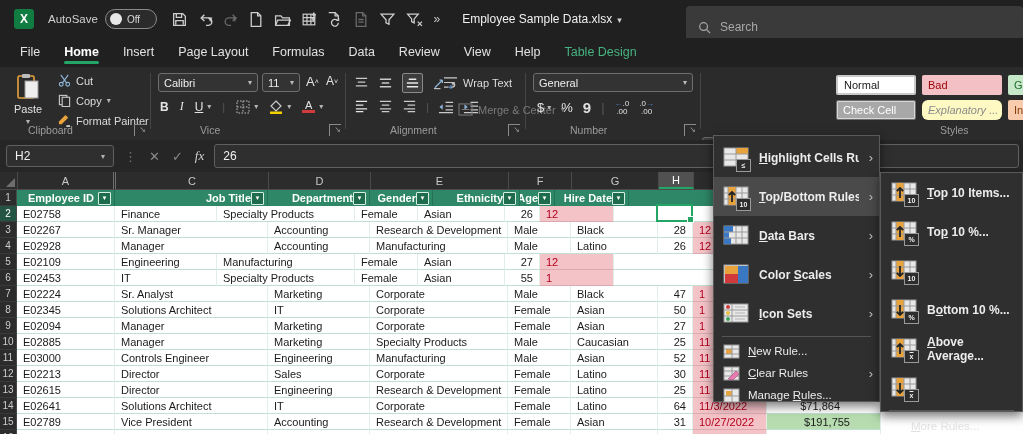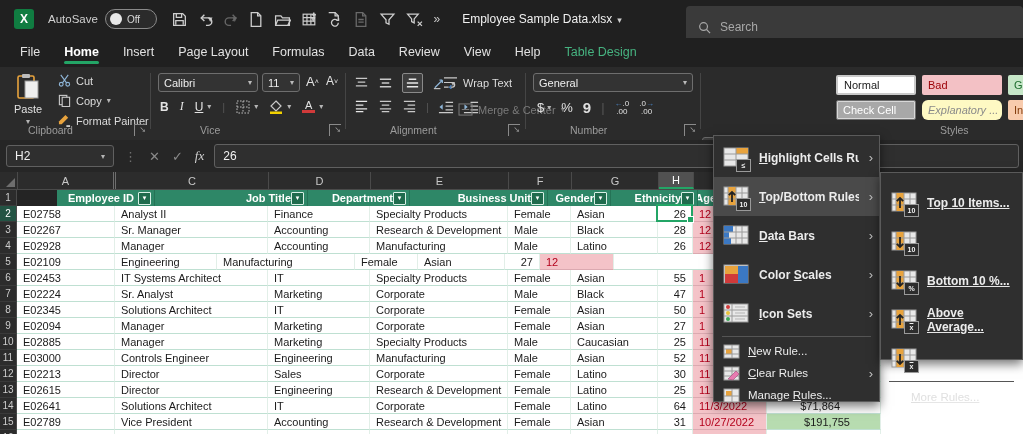--- a/index.html
+++ b/index.html
@@ -54,38 +54,38 @@
 
   
   .sheet{position:absolute;left:0;top:172px;width:1023px;height:262px;background:#242424;overflow:hidden;}
   .colhdr{display:flex;height:17px;background:#2c2c2c;border-bottom:1px solid #4a4a4a;}
   .chcell{font-size:11px;color:#c8c8c8;display:flex;align-items:center;justify-content:center;border-right:1px solid #4a4a4a;box-sizing:border-box;}
   .chcell.sel{background:#515151;color:#fff;border-bottom:2px solid #23a566;}
   .corner{width:17px;background:#2c2c2c;border-right:1px solid #4a4a4a;position:relative;}
   .corner:after{content:"";position:absolute;right:2px;bottom:2px;border-left:9px solid transparent;border-bottom:9px solid #6e6e6e;}
   .w-a{width:98px;} .w-c{width:153px;} .w-d{width:102px;} .w-e{width:138px;} .w-f{width:63px;} .w-g{width:87px;} .w-h{width:35px;} .w-hire{width:74px;} .w-sal{width:114px;}
   .hiddenB{border-right:3px double #6e6e6e !important;}
-  .thead{display:flex;height:16px;background:#2e8767;color:#fff;font-weight:bold;font-size:11px;margin-left:40px;}
+  .thead{display:flex;height:16px;background:#2e8767;color:#fff;font-weight:bold;font-size:11px;}
   .th{display:flex;align-items:center;justify-content:flex-end;padding:0 3px 0 6px;box-sizing:border-box;border-right:1px solid #257356;overflow:hidden;white-space:nowrap;}
   .th.rt{justify-content:flex-end;gap:4px;}
   .fdd{width:11px;height:11px;background:#1f6b4d;border:1px solid #d8efe5;border-radius:1px;color:#fff;font-size:6px;line-height:10px;text-align:center;flex:none;}
   .trow{display:flex;height:16px;background:#fff;}
   .gut{width:17px;flex:none;background:#2c2c2c;color:#cdcdcd;font-size:10px;display:flex;align-items:center;justify-content:center;border-right:1px solid #4a4a4a;border-bottom:1px solid #3a3a3a;box-sizing:border-box;}
   .gut.sel{background:#235444;color:#fff;}
   .c{color:#1b1b1b;font-size:11px;display:flex;align-items:center;padding:0 0 0 6px;box-sizing:border-box;border-bottom:1px solid #bfe0d2;border-right:1px solid #e2efe8;overflow:hidden;white-space:nowrap;flex:none;}
   .c.num{justify-content:flex-end;padding:0 6px 0 0;}
   .chire{background:#f4c3c8;color:#b3001b;border-bottom:1px solid #dba9b0;}
   .csal.green{background:#b7dcb0;}
   .selcell{position:absolute;left:656px;top:204px;width:37px;height:18px;border:2px solid #23a566;box-sizing:border-box;z-index:5;}
   .selcell:after{content:"";position:absolute;right:-3px;bottom:-3px;width:5px;height:5px;background:#23a566;border:1px solid #fff;}
 
   
   .menu{position:absolute;background:#2f2f2f;border:1px solid #5a5a5a;box-shadow:0 4px 10px rgba(0,0,0,.55);z-index:30;box-sizing:border-box;}
   .cfmenu{left:713px;top:135px;width:167px;height:267px;padding-top:2px;}
-  .cfsub{left:880px;top:172px;width:143px;height:188px;padding-top:10px;z-index:31;text-decoration:underline;}
+  .cfsub{left:880px;top:172px;width:143px;height:240px;padding-top:0;z-index:31;}
   .mi{display:flex;align-items:center;height:39px;padding:0 6px 0 9px;gap:10px;font-size:12px;font-weight:bold;color:#ececec;box-sizing:border-box;}
   .mi.hl{background:#4a4a4a;}
   .mi .lbl{flex:1;white-space:nowrap;overflow:hidden;}
   .mi .arr{color:#c0c0c0;font-size:13px;font-weight:normal;}
   .mi.small{height:22px;font-weight:normal;font-size:11.5px;gap:8px;}
   .msep{height:1px;background:#555;margin:3px 8px;}
   .u{text-decoration:underline;}
   .gicon{position:relative;width:26px;height:22px;flex:none;}
   .gicon16{position:relative;width:17px;height:15px;flex:none;}
   .bdg{position:absolute;right:-2px;bottom:-3px;width:13px;height:11px;background:#2d2d2d;border:1px solid #9a9a9a;color:#f0f0f0;font-size:7px;font-weight:bold;line-height:11px;text-align:center;}
@@ -410,24 +410,20 @@
       <div class="th rt w-a">
           <span>Employee ID</span>
           <span class="fdd">▼</span>
         </div>
       <div class="th w-c">
           <span>Job Title</span>
           <span class="fdd">▼</span>
         </div>
       <div class="th w-d">
           <span>Department</span>
-          <span class="fdd">▼</span>
-        </div>
-      <div class="th w-e">
-          <span>Business Unit</span>
           <span class="fdd">▼</span>
         </div>
       <div class="th w-f">
           <span>Gender</span>
           <span class="fdd">▼</span>
         </div>
       <div class="th w-g">
           <span>Ethnicity</span>
           <span class="fdd">▼</span>
         </div>
@@ -444,21 +440,20 @@
         </div>
     </div>
     <div style="flex:1;background:#242424;"></div>
   </div>
 
   <div>
 
       <div class="trow">
         <div class="gut sel">2</div>
         <div class="c w-a">E02758</div>
-        <div class="c w-c">Analyst II</div>
         <div class="c w-d">Finance</div>
         <div class="c w-e">Specialty Products</div>
         <div class="c w-f">Female</div>
         <div class="c w-g">Asian</div>
         <div class="c w-h num">26</div>
         <div class="c w-hire chire">12</div>
         <div class="c w-sal num csal" style="padding-right:30px;"></div>
       </div>
 
       <div class="trow">
@@ -495,21 +490,20 @@
         <div class="c w-f">Female</div>
         <div class="c w-g">Asian</div>
         <div class="c w-h num">27</div>
         <div class="c w-hire chire">12</div>
         <div class="c w-sal num csal" style="padding-right:30px;"></div>
       </div>
 
       <div class="trow">
         <div class="gut">6</div>
         <div class="c w-a">E02453</div>
-        <div class="c w-c">IT Systems Architect</div>
         <div class="c w-d">IT</div>
         <div class="c w-e">Specialty Products</div>
         <div class="c w-f">Female</div>
         <div class="c w-g">Asian</div>
         <div class="c w-h num">55</div>
         <div class="c w-hire chire">1</div>
         <div class="c w-sal num csal" style="padding-right:30px;"></div>
       </div>
 
       <div class="trow">
@@ -758,33 +752,45 @@
       <span class="bdg">10</span>
       </span>
     <span class="lbl"><span></span><span class="u">T</span><span>op 10 Items...</span></span>
   </div>
   <div class="subi">
     <span class="gicon">
       <svg width="26" height="22" viewBox="0 0 26 22">
           <rect x="1" y="1" width="24" height="18" fill="#e8e8e8" stroke="#9a9a9a"></rect>
           <rect x="5" y="1" width="8" height="18" fill="#e8a33d"></rect>
           <path d="M1 7h24M1 13h24M5 1v18M13 1v18M19 1v18" stroke="#9a9a9a" fill="none"></path>
-          <path d="M9 6v10M5.8 12.8 9 16l3.2-3.2" stroke="#222" stroke-width="1.8" fill="none"></path>
-        </svg>
-      <span class="bdg">10</span>
-      </span>
+          <path d="M9 16V6M5.8 9.2 9 6l3.2 3.2" stroke="#222" stroke-width="1.8" fill="none"></path>
+        </svg>
+      <span class="bdg">%</span>
+      </span>
+    <span class="lbl"><span>To</span><span class="u">p</span><span> 10 %...</span></span>
   </div>
   <div class="subi">
     <span class="gicon">
       <svg width="26" height="22" viewBox="0 0 26 22">
           <rect x="1" y="1" width="24" height="18" fill="#e8e8e8" stroke="#9a9a9a"></rect>
           <rect x="5" y="1" width="8" height="18" fill="#e8a33d"></rect>
           <path d="M1 7h24M1 13h24M5 1v18M13 1v18M19 1v18" stroke="#9a9a9a" fill="none"></path>
           <path d="M9 6v10M5.8 12.8 9 16l3.2-3.2" stroke="#222" stroke-width="1.8" fill="none"></path>
         </svg>
+      <span class="bdg">10</span>
+      </span>
+  </div>
+  <div class="subi">
+    <span class="gicon">
+      <svg width="26" height="22" viewBox="0 0 26 22">
+          <rect x="1" y="1" width="24" height="18" fill="#e8e8e8" stroke="#9a9a9a"></rect>
+          <rect x="5" y="1" width="8" height="18" fill="#e8a33d"></rect>
+          <path d="M1 7h24M1 13h24M5 1v18M13 1v18M19 1v18" stroke="#9a9a9a" fill="none"></path>
+          <path d="M9 6v10M5.8 12.8 9 16l3.2-3.2" stroke="#222" stroke-width="1.8" fill="none"></path>
+        </svg>
       <span class="bdg">%</span>
       </span>
     <span class="lbl"><span>B</span><span class="u">o</span><span>ttom 10 %...</span></span>
   </div>
   <div class="subi">
     <span class="gicon">
       <svg width="26" height="22" viewBox="0 0 26 22">
           <rect x="1" y="1" width="24" height="18" fill="#e8e8e8" stroke="#9a9a9a"></rect>
           <rect x="5" y="1" width="8" height="18" fill="#e8a33d"></rect>
           <path d="M1 7h24M1 13h24M5 1v18M13 1v18M19 1v18" stroke="#9a9a9a" fill="none"></path>

